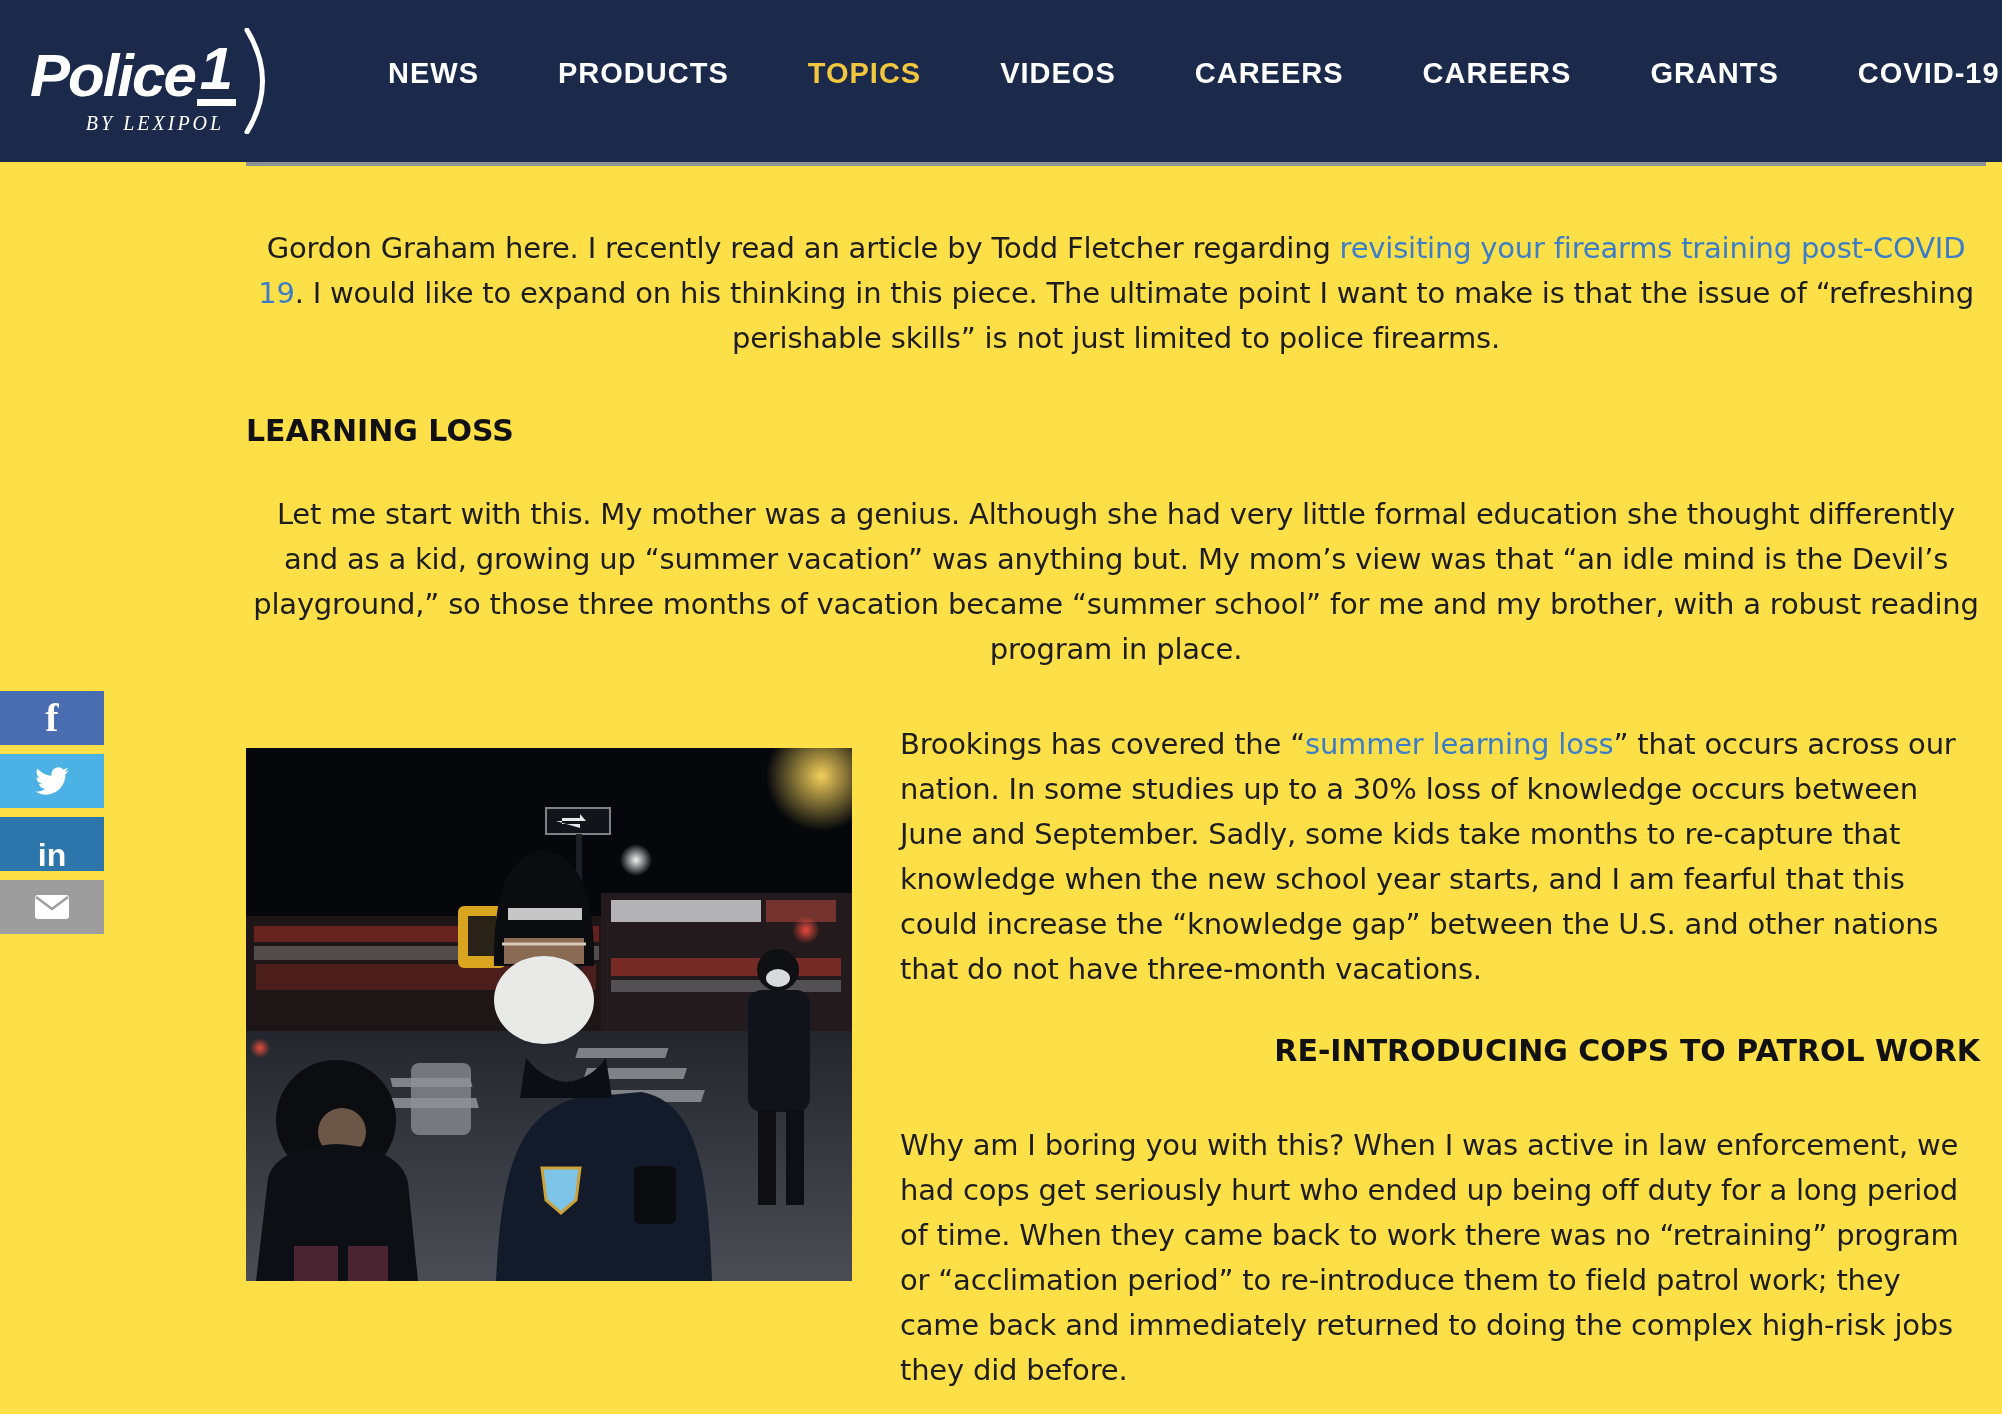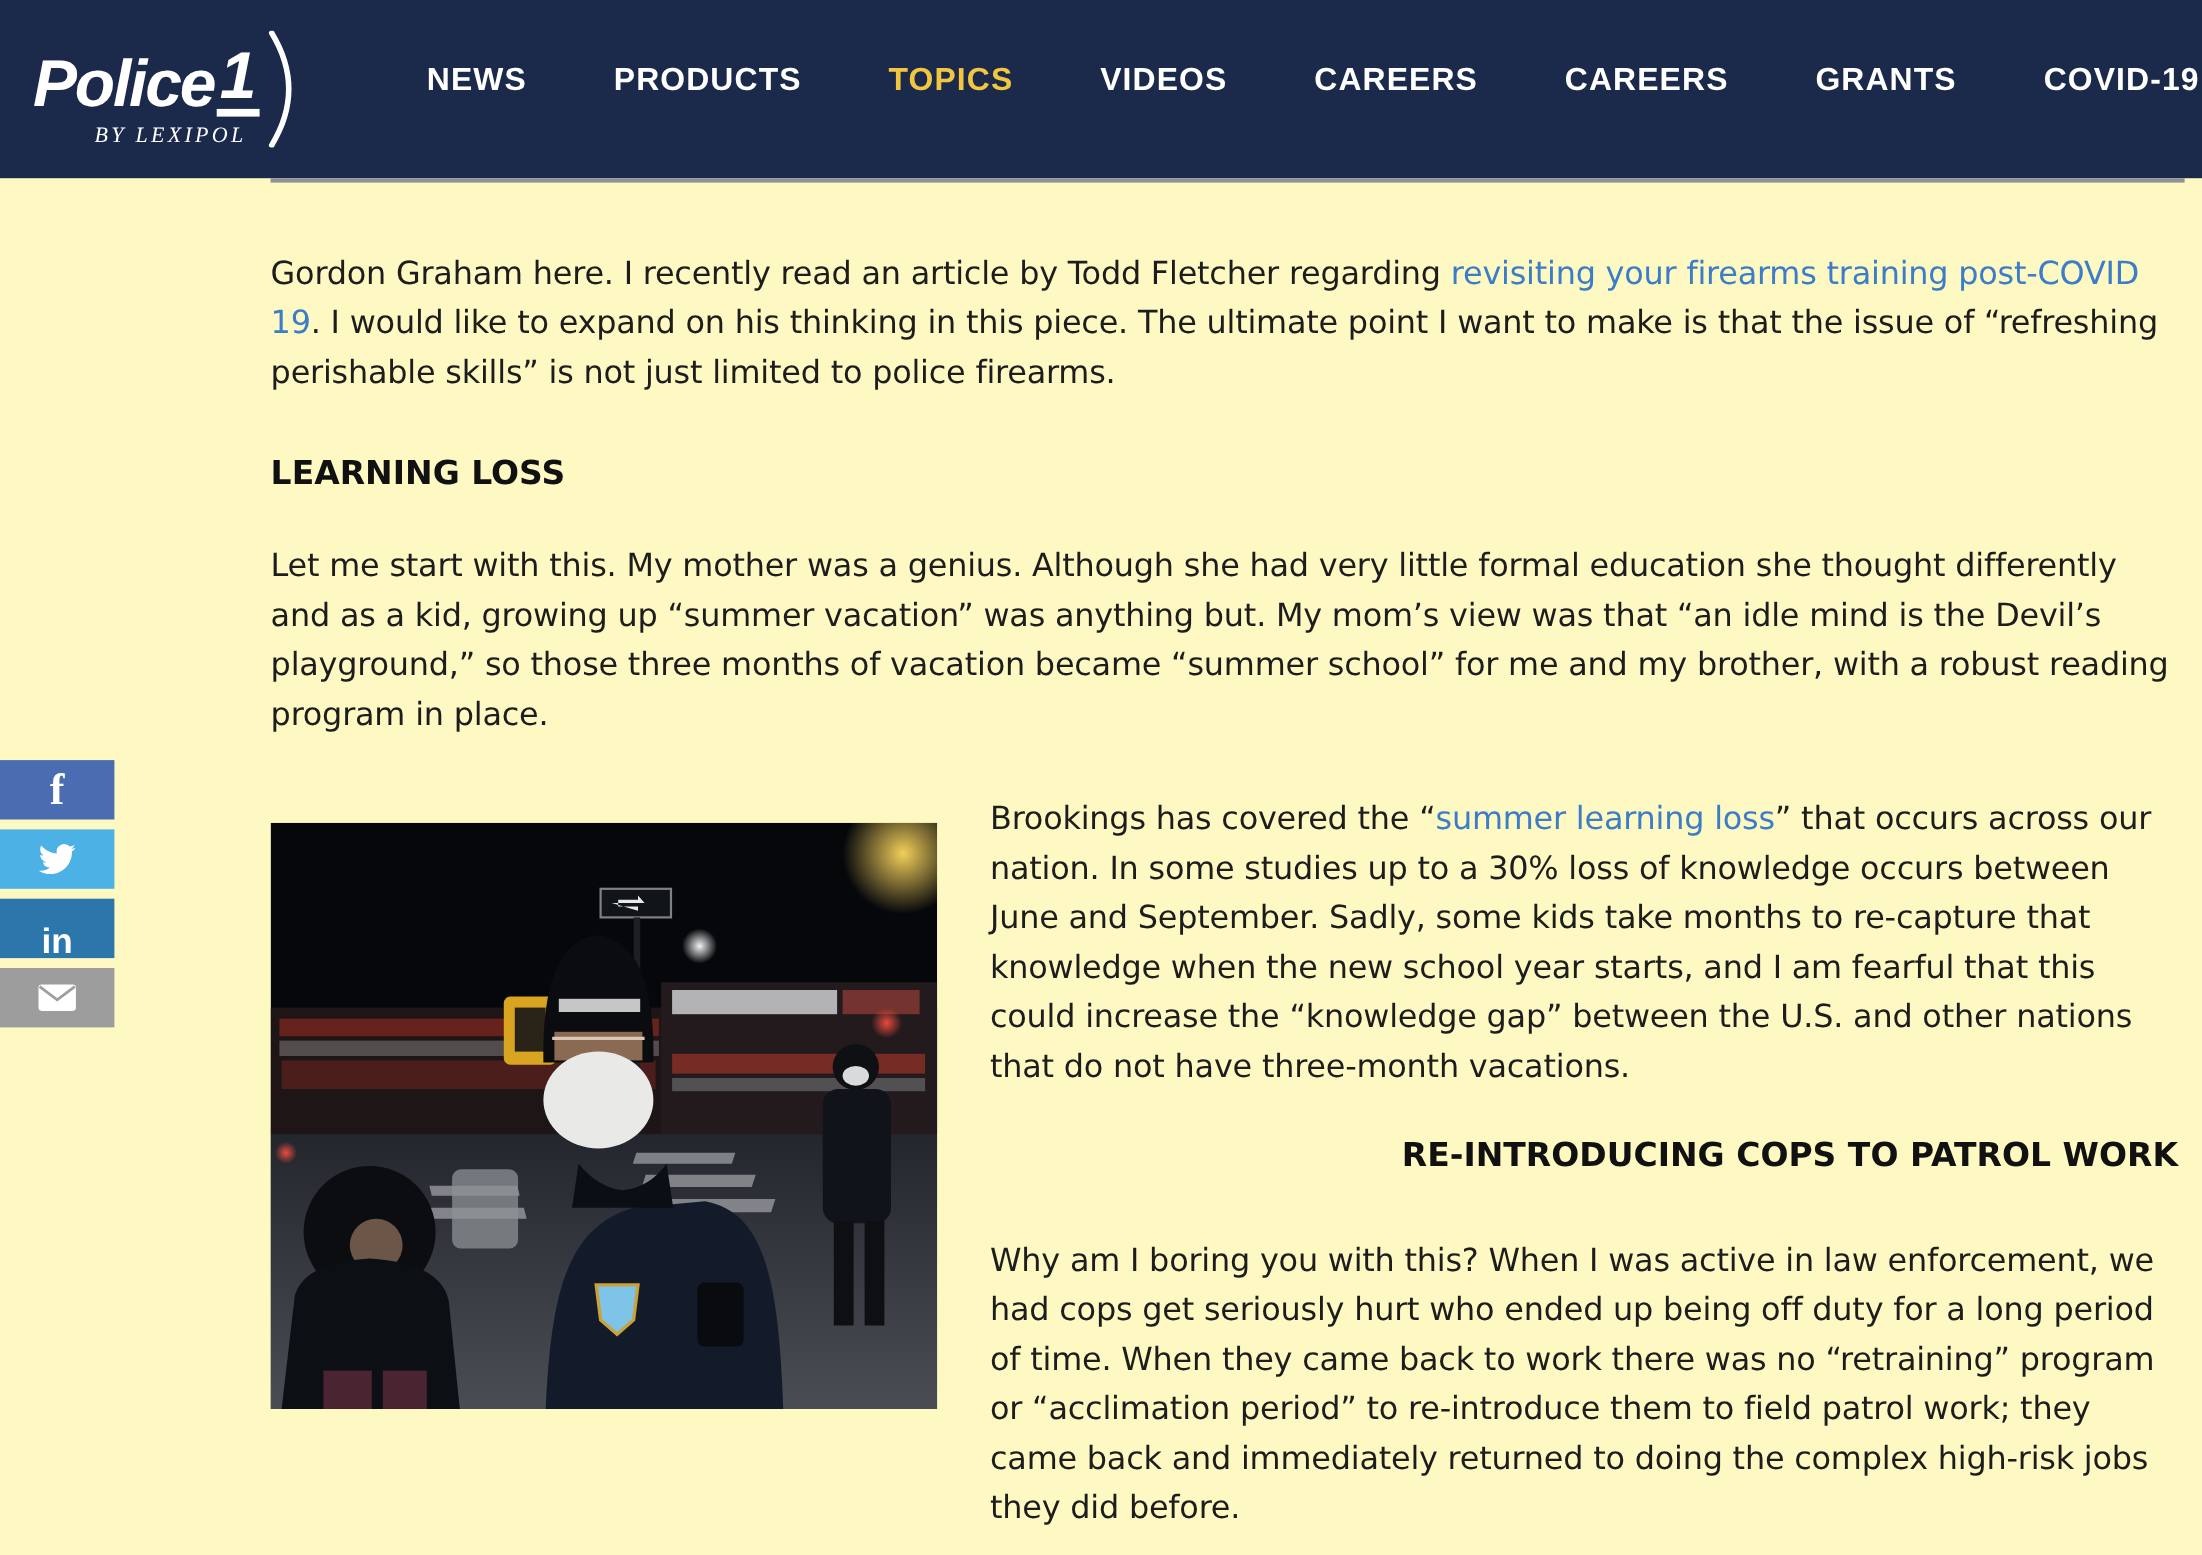--- a/index.html
+++ b/index.html
@@ -1,16 +1,16 @@
 <!DOCTYPE html>
 <html><head>
 <meta charset="utf-8">
 <style>
   html,body { margin:0; padding:0; background:#ffffff; }
-  .page { position:relative; width:2002px; height:1414px; background:#fef9c3; overflow:hidden;
+  .page { position:relative; width:2002px; height:1414px; background:#fde047; overflow:hidden;
           font-family:"DejaVu Sans", sans-serif; }
 
   
   .topbar { position:absolute; left:0; top:0; width:2002px; height:162px; background:#1b2a4b; }
   .logo { position:absolute; left:30px; top:28px; width:300px; color:#fff; text-decoration:none; display:block; }
   .logo-row { display:flex; align-items:flex-end; }
   .logo-brand { font-family:"Liberation Sans", sans-serif; font-style:italic; font-weight:bold;
                 font-size:60px; line-height:60px; letter-spacing:-2px; }
   .logo-one { font-family:"Liberation Sans", sans-serif; font-style:italic; font-weight:bold;
               font-size:60px; line-height:60px; border-bottom:7px solid #fff; padding:0 3px; margin-left:2px; }
@@ -31,21 +31,21 @@
                display:flex; align-items:center; justify-content:center; color:#fff; }
   .share-btn.fb { background:#4a6cb0; }
   .share-btn.tw { background:#4cb2e6; }
   .share-btn.li { background:#2d76ac;align-items:flex-end; }
   .share-btn.em { background:#9d9d9d; }
   .glyph-f  { font-family:"Liberation Serif", serif; font-weight:bold; font-size:40px; line-height:40px; }
   .glyph-in { font-family:"Liberation Sans", sans-serif; font-weight:bold; font-size:32px; line-height:32px; }
 
   
   .para, .rightcol { font-size:29px; line-height:45px; color:#1d1d1d; letter-spacing:-0.2px; }
-  .para { position:absolute; left:246px; width:1740px; margin:0; }
+  .para { position:absolute; left:246px; width:1740px; margin:0;text-align:center; }
   .p1 { top:226px; }
   .p2 { top:492px; }
   .section-h { font-family:"DejaVu Sans", sans-serif; font-weight:bold; font-size:30px;
                color:#111; margin:0; letter-spacing:0; }
   .h-learning { position:absolute; left:246px; top:413px; }
   a.inline-link { color:#3c7dc8; text-decoration:none; }
 
   
   .photo-fig { position:absolute; left:246px; top:748px; width:606px; margin:0; }
   .photo-svg { display:block; width:606px; height:533px; }

